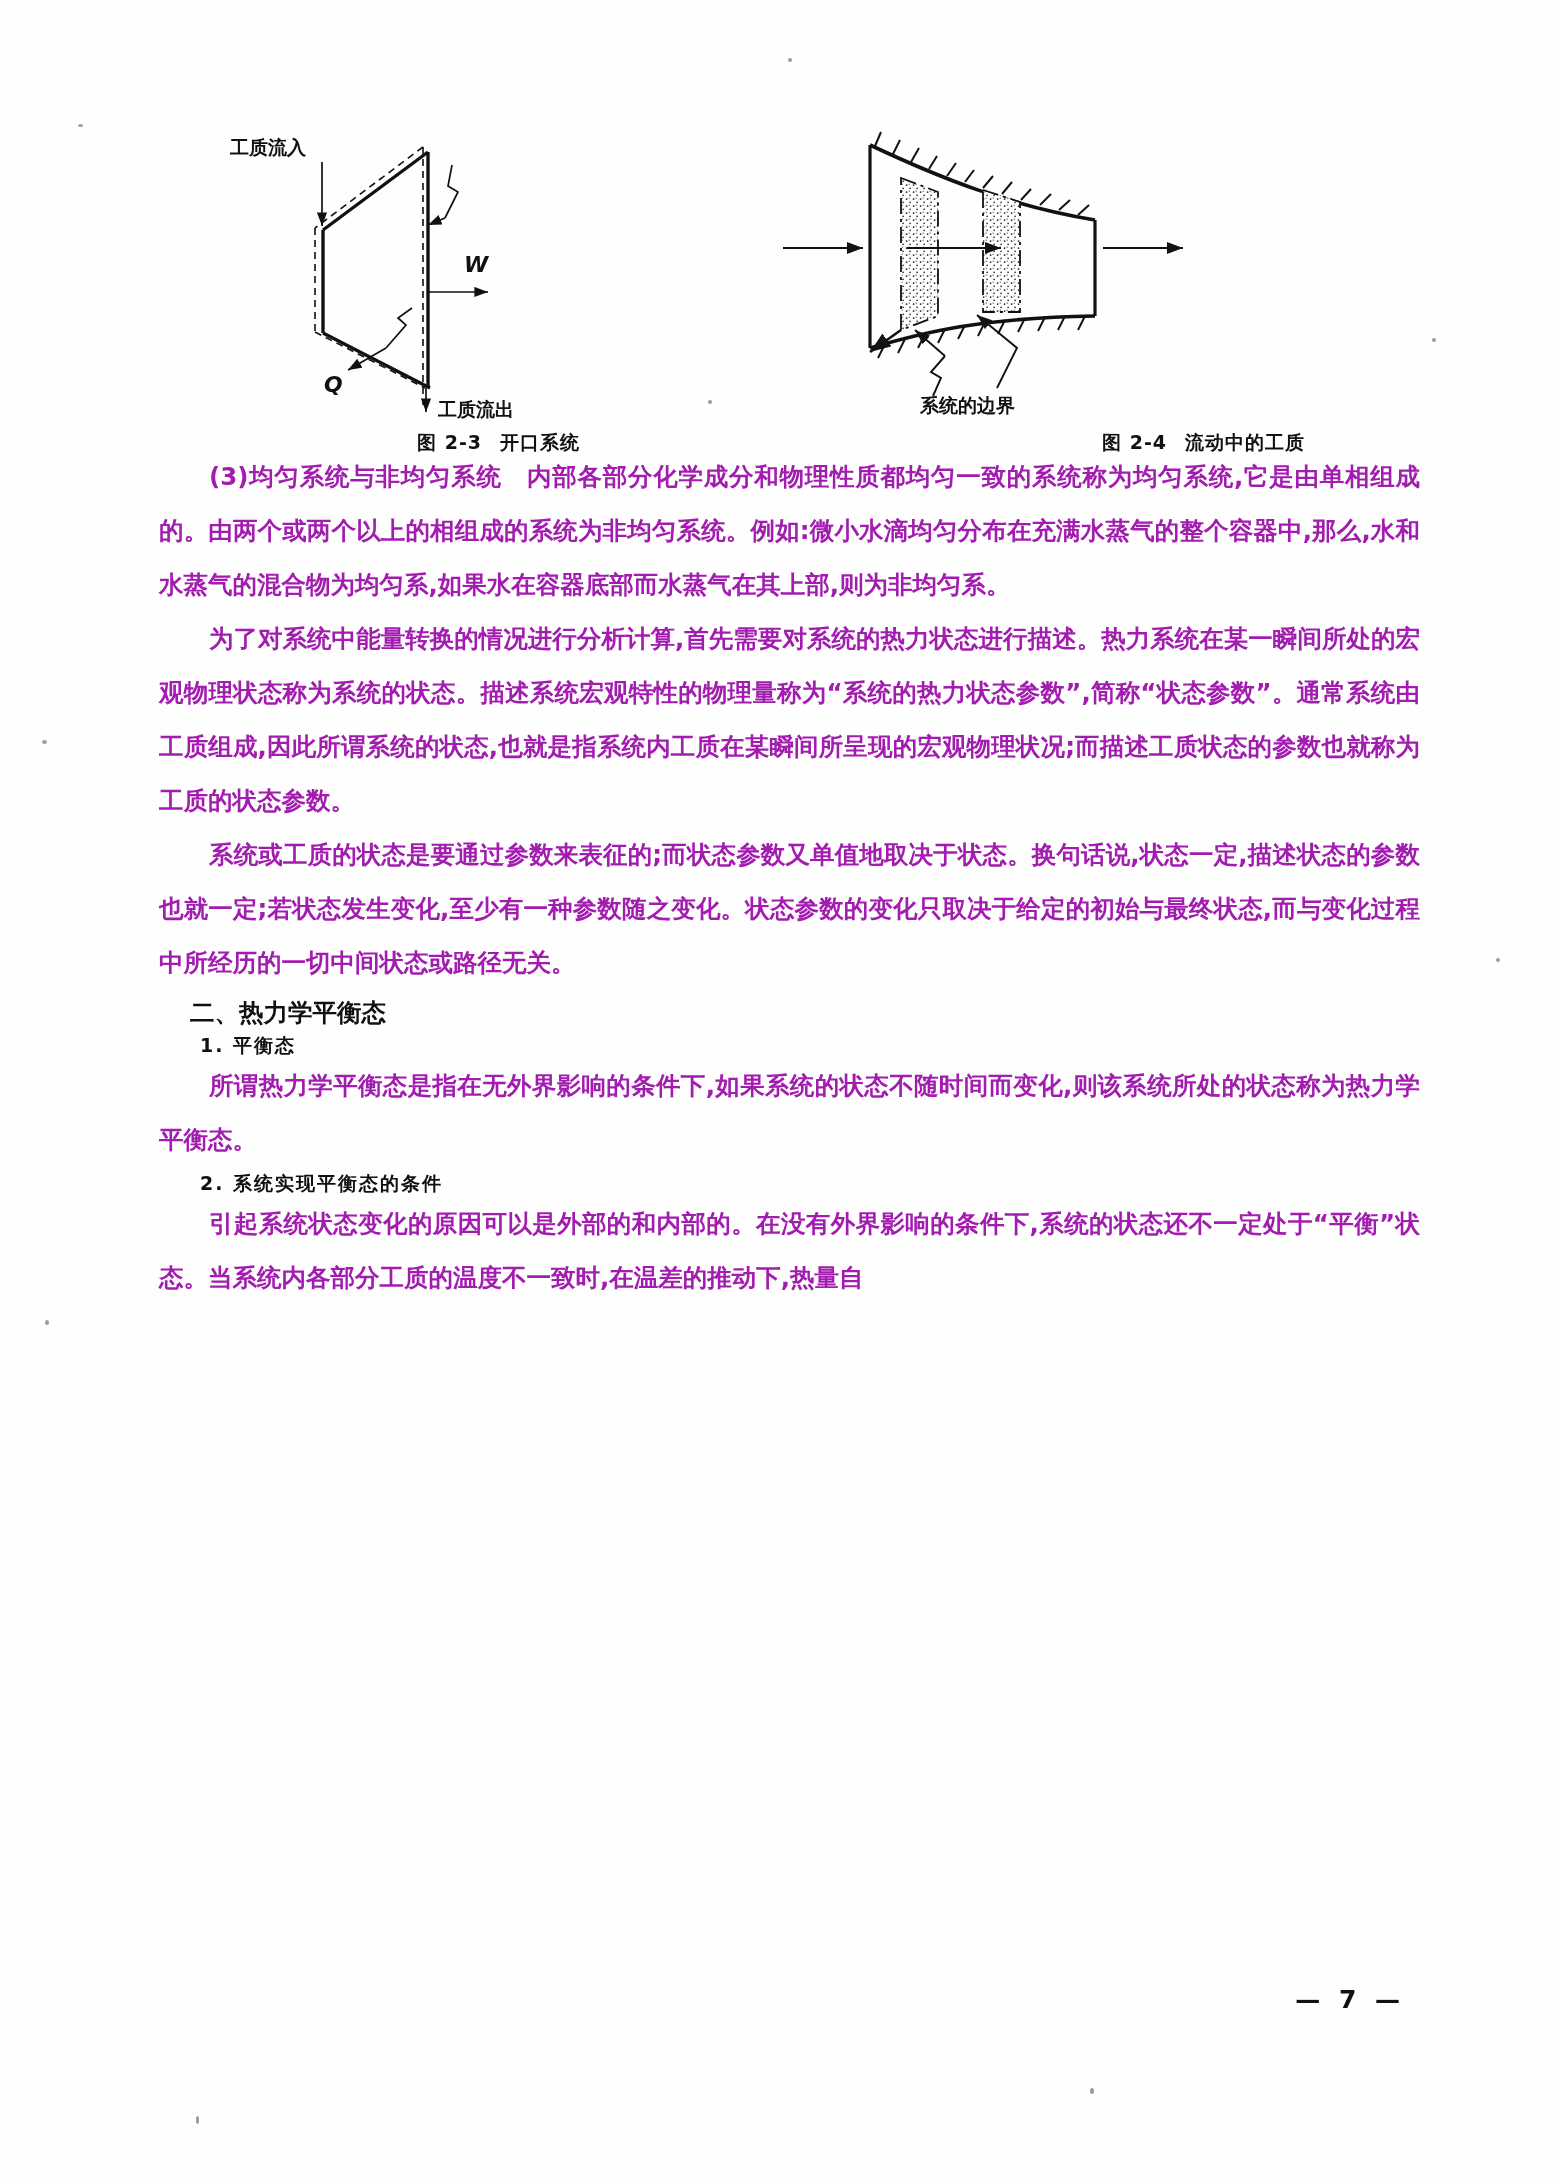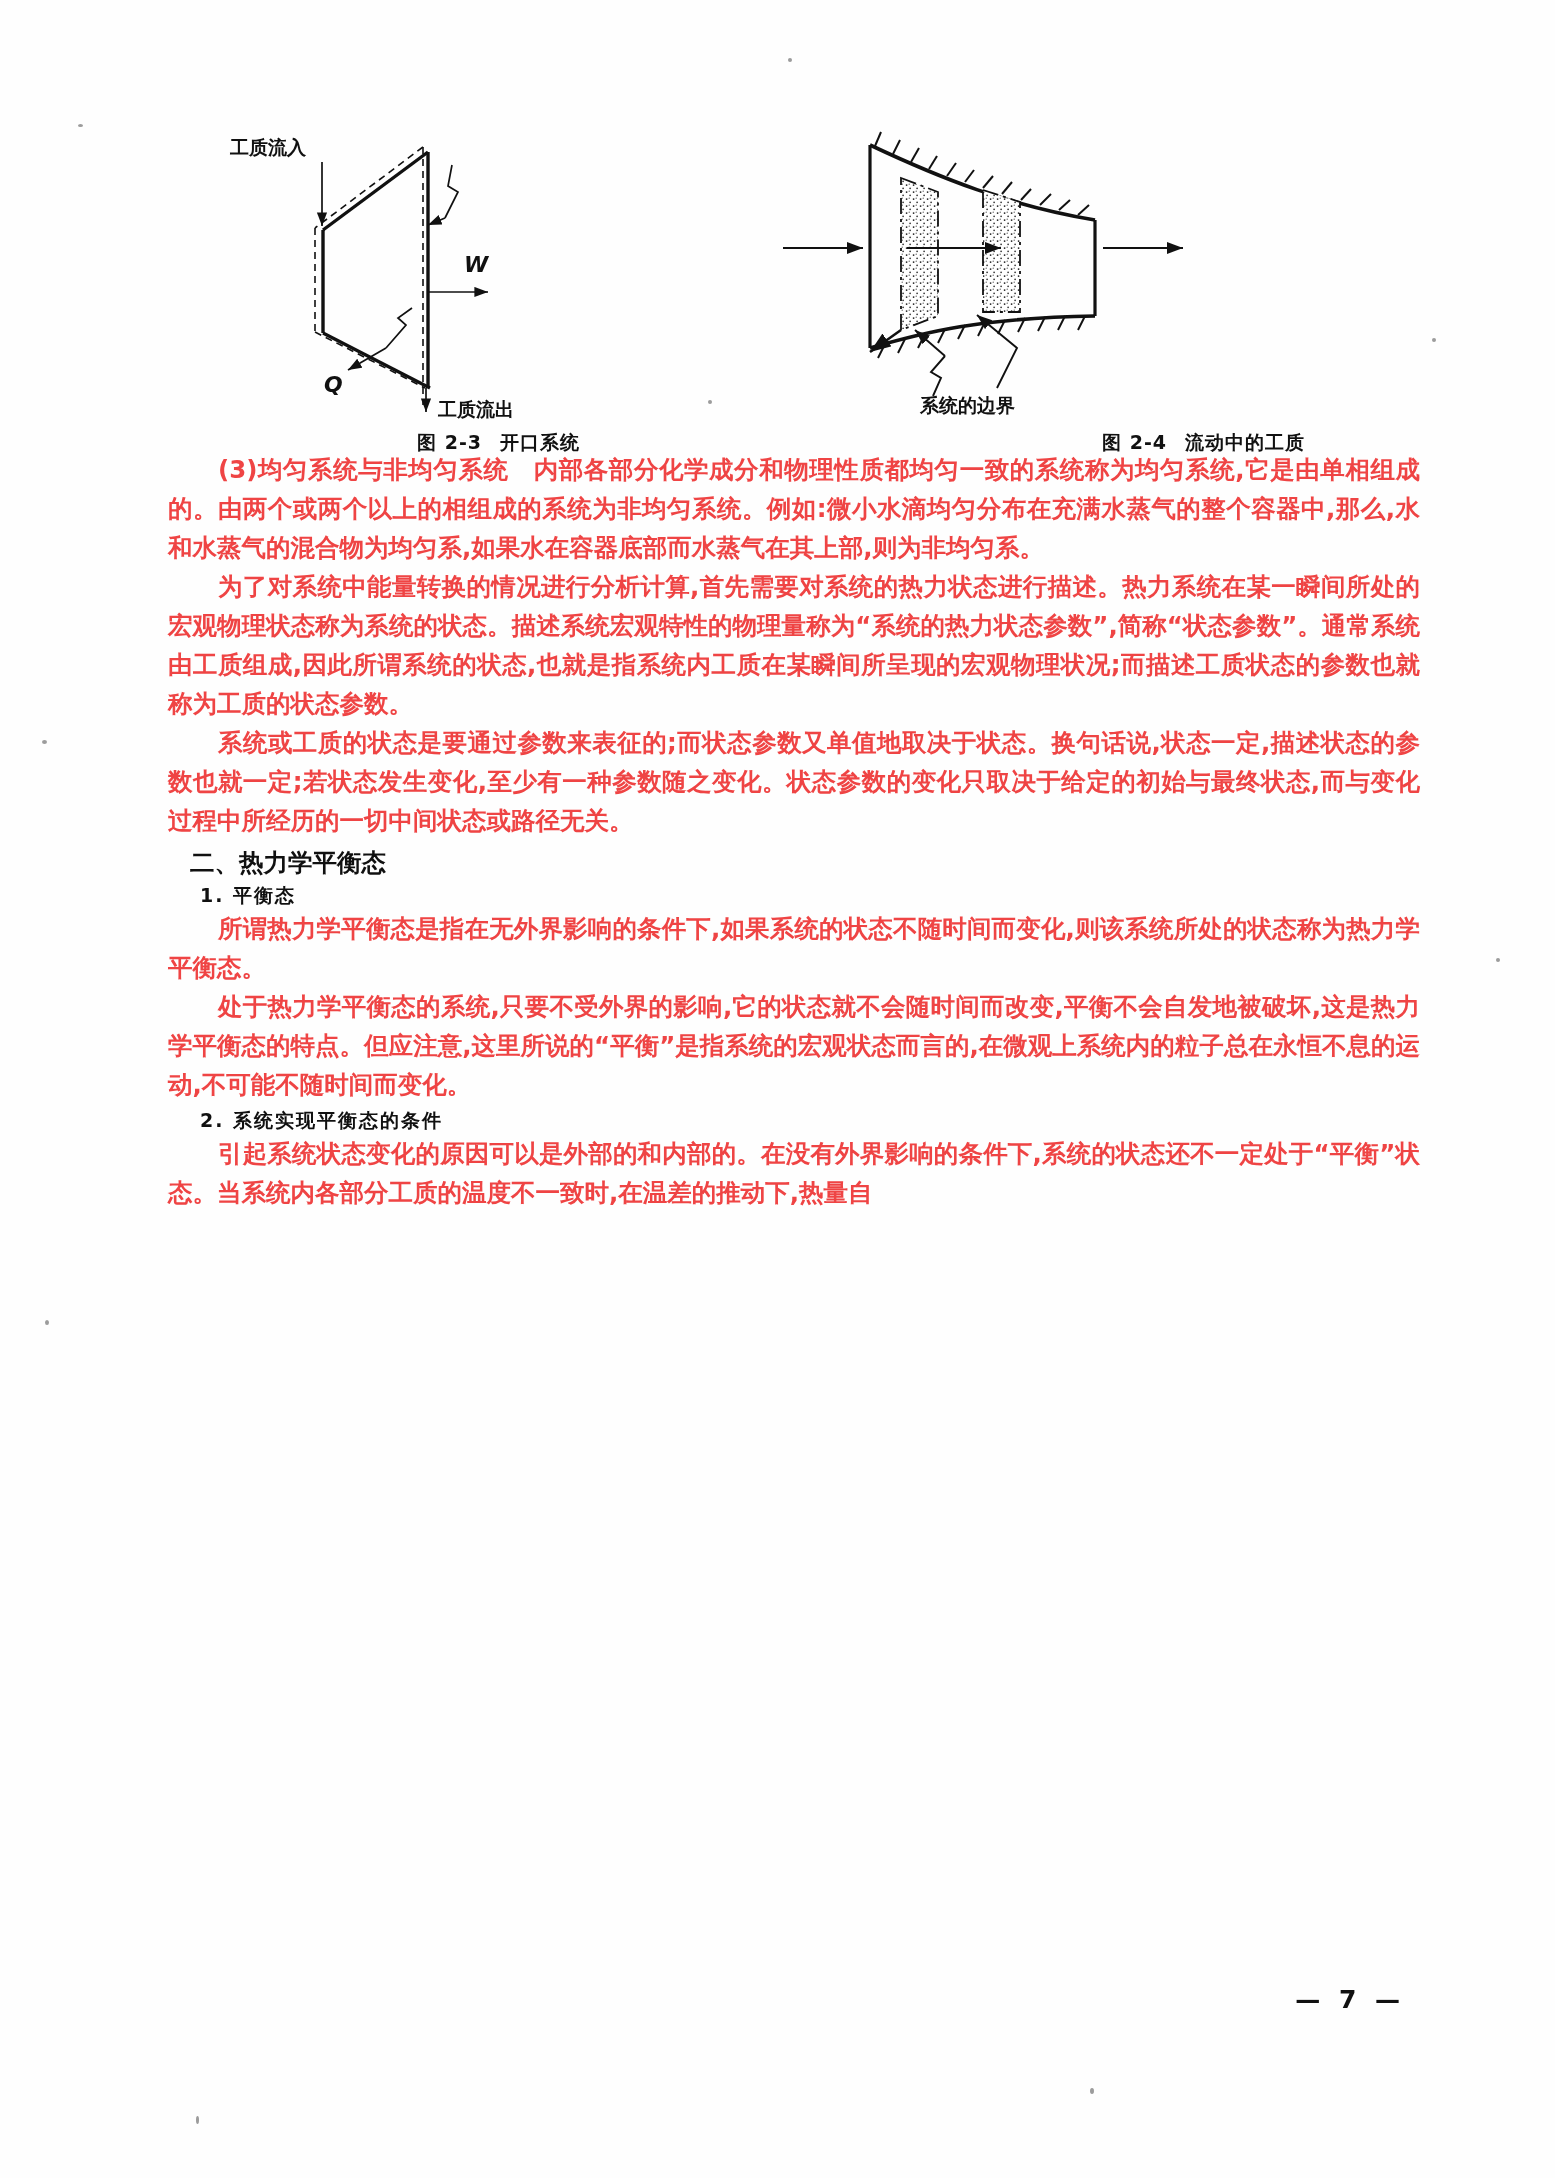--- a/index.html
+++ b/index.html
@@ -32,27 +32,27 @@
     font-size:19px;
     letter-spacing:1px;
     color:#111;
     margin-top:10px;
   }
   .fig-caption .gap { display:inline-block; width:18px; }
 
   
   p.body {
     font-size:24.5px;
-    line-height:39px;
-    margin:0 0 0 18px;
+    line-height:54px;
+    margin:0 0 0 9px;
     text-align:justify;
     text-justify:inter-ideograph;
     font-weight:bold;
     letter-spacing:0px;
-    color:#ef4444;
+    color:#a21caf;
   }
   p.body.indent { text-indent:50px; }
   .section-title {
     text-align:center;
     font-size:30px;
     font-weight:bold;
     letter-spacing:6px;
     margin:54px 0 40px 0;
     color:#101010;
   }
@@ -223,20 +223,19 @@
 
     <p class="body indent">(3)均匀系统与非均匀系统　内部各部分化学成分和物理性质都均匀一致的系统称为均匀系统,它是由单相组成的。由两个或两个以上的相组成的系统为非均匀系统。例如:微小水滴均匀分布在充满水蒸气的整个容器中,那么,水和水蒸气的混合物为均匀系,如果水在容器底部而水蒸气在其上部,则为非均匀系。</p>
 
 
     <p class="body indent">为了对系统中能量转换的情况进行分析计算,首先需要对系统的热力状态进行描述。热力系统在某一瞬间所处的宏观物理状态称为系统的状态。描述系统宏观特性的物理量称为“系统的热力状态参数”,简称“状态参数”。通常系统由工质组成,因此所谓系统的状态,也就是指系统内工质在某瞬间所呈现的宏观物理状况;而描述工质状态的参数也就称为工质的状态参数。</p>
     <p class="body indent">系统或工质的状态是要通过参数来表征的;而状态参数又单值地取决于状态。换句话说,状态一定,描述状态的参数也就一定;若状态发生变化,至少有一种参数随之变化。状态参数的变化只取决于给定的初始与最终状态,而与变化过程中所经历的一切中间状态或路径无关。</p>
 
     <h3 class="sub">二、热力学平衡态</h3>
     <h4 class="subsub">1. 平衡态</h4>
     <p class="body indent">所谓热力学平衡态是指在无外界影响的条件下,如果系统的状态不随时间而变化,则该系统所处的状态称为热力学平衡态。</p>
-    <p class="body indent">处于热力学平衡态的系统,只要不受外界的影响,它的状态就不会随时间而改变,平衡不会自发地被破坏,这是热力学平衡态的特点。但应注意,这里所说的“平衡”是指系统的宏观状态而言的,在微观上系统内的粒子总在永恒不息的运动,不可能不随时间而变化。</p>
 
     <h4 class="subsub">2. 系统实现平衡态的条件</h4>
     <p class="body indent">引起系统状态变化的原因可以是外部的和内部的。在没有外界影响的条件下,系统的状态还不一定处于“平衡”状态。当系统内各部分工质的温度不一致时,在温差的推动下,热量自</p>
   </div>
 
   <div class="pagenum">— 7 —</div>
 </div>
 
 </body></html>

